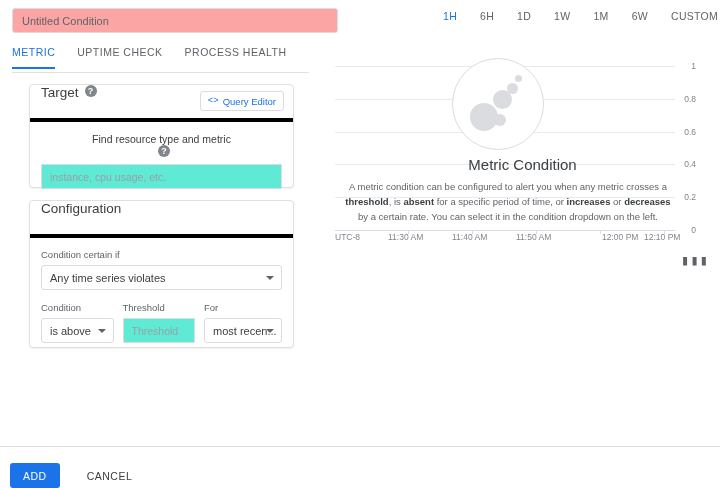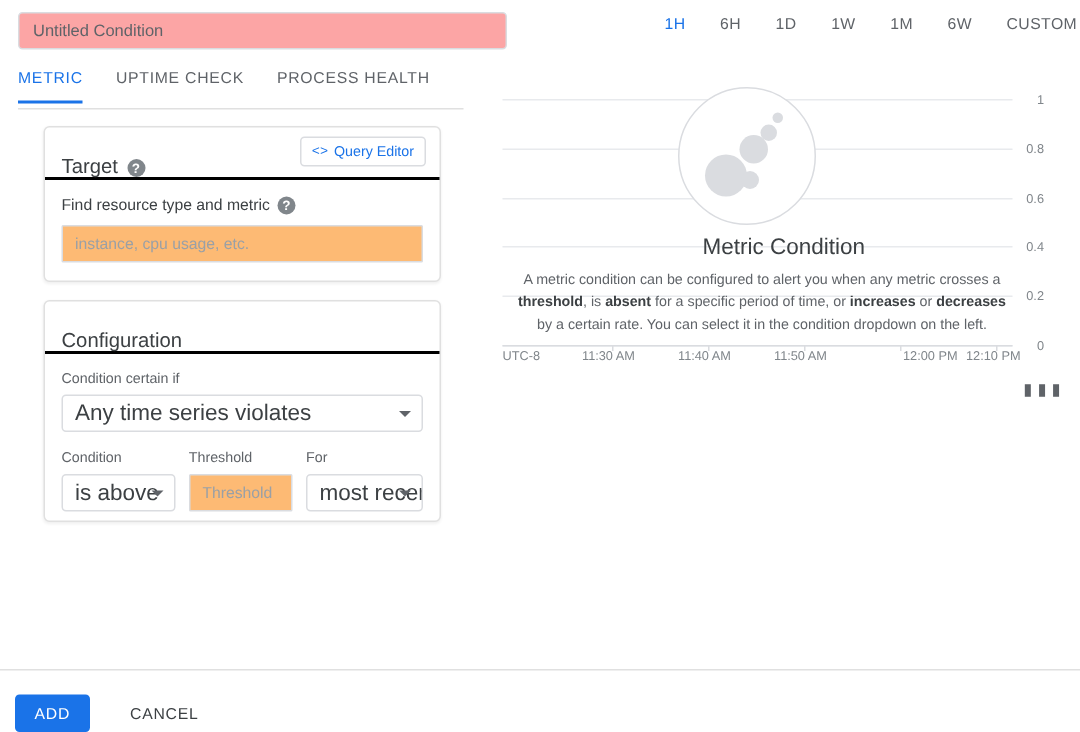--- a/index.html
+++ b/index.html
@@ -83,23 +83,23 @@
     background: #fff;
     border: 1px solid #e0e0e0;
     border-radius: 4px;
     box-shadow: 0 1px 2px rgba(60,64,67,0.08);
   }
   #card-target { top: 84px; height: 104px; }
   #card-config { top: 200px; height: 148px; }
 
   .card-header {
     height: 33px;
-    border-bottom: 2px solid #000000;
-    display: flex;
-    align-items: flex-end;
+    border-bottom: 4px solid #000000;
+    display: flex;
+    align-items: flex-start;
     padding: 0 11px;
     position: relative;
   }
   .card-title {
     font-size: 13.5px;
     color: #3c4043;
     font-weight: 400;
   }
   .help-icon {
     display: inline-flex;
@@ -139,30 +139,31 @@
     font-family: "Liberation Mono", monospace;
   }
 
   .card-body { padding: 11px; }
   .field-label {
     font-size: 10.5px;
     color: #3c4043;
     display: flex;
     align-items: center;
     margin-bottom: 7px;
+    flex-direction: column;
   }
   .field-label .help-icon { margin-left: 5px; }
 
   .text-input {
     width: 100%;
     height: 25px;
     box-sizing: border-box;
     border: 1px solid #dadce0;
     border-radius: 1px;
-    background: #fdba74;
+    background: #5eead4;
     font-size: 10.5px;
     color: #5f6368;
     padding: 0 8px;
     font-family: "Liberation Sans", sans-serif;
     outline: none;
   }
   .text-input::placeholder { color: #9aa0a6; }
 
   .sub-label {
     font-size: 9.5px;
@@ -172,21 +173,21 @@
   .select {
     position: relative;
     height: 25px;
     box-sizing: border-box;
     border: 1px solid #dadce0;
     border-radius: 3px;
     background: #fff;
     display: flex;
     align-items: center;
     padding: 0 10px 0 8px;
-    font-size: 15px;
+    font-size: 11px;
     color: #3c4043;
     cursor: pointer;
     overflow: hidden;
     white-space: nowrap;
   }
   .select .caret {
     position: absolute;
     right: 7px;
     top: 50%;
     margin-top: -2px;

